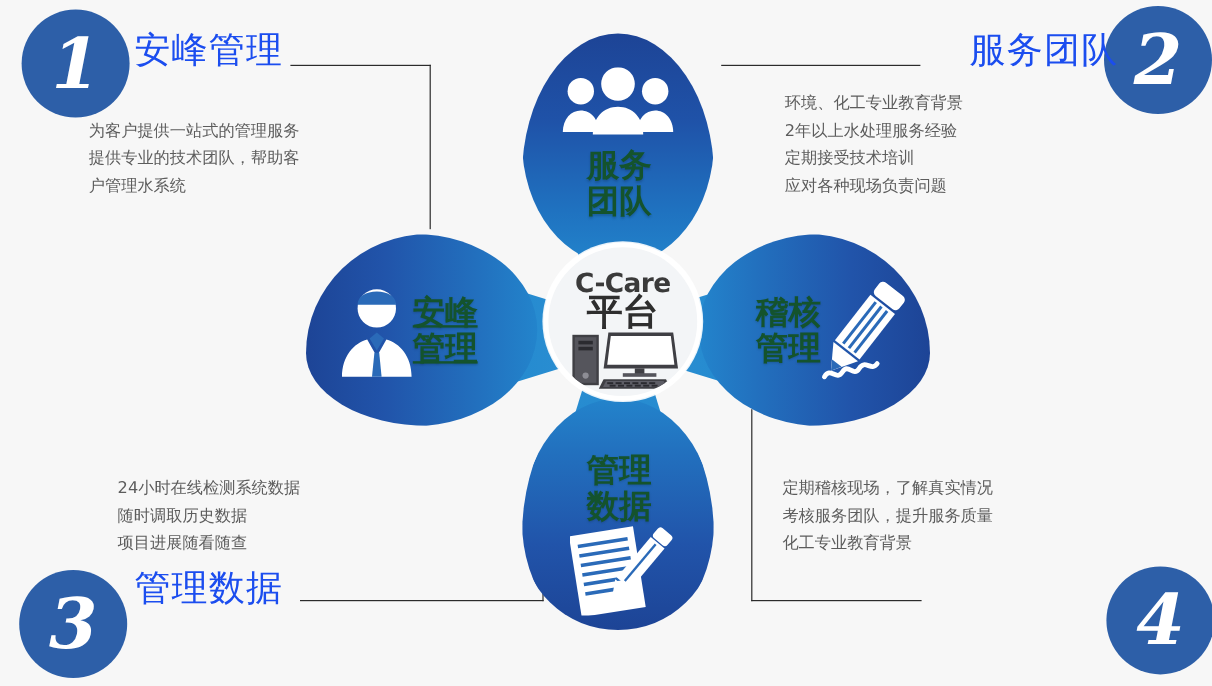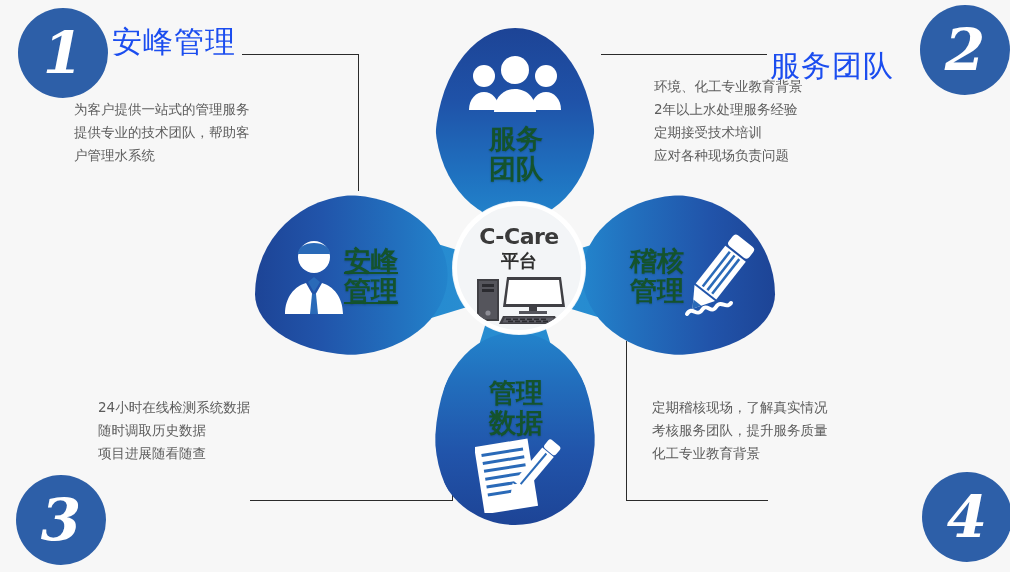--- a/index.html
+++ b/index.html
@@ -32,21 +32,21 @@
   
   .sec-title{
     position:absolute;
     color:#1b4def;
     font-weight:normal;
     font-size:30px;
     letter-spacing:1px;
     white-space:nowrap;
   }
   #title1{left:112px;top:22px;}
-  #title2{left:770px;top:22px;margin-top:24px;}
+  #title2{left:808px;top:22px;}
   #title3{left:112px;top:470px;}
   #title4{left:772px;top:470px;}
 
   
   .body-text{
     position:absolute;
     color:#5c5c5c;
     font-size:13.5px;
     line-height:23px;
     white-space:nowrap;
@@ -155,21 +155,21 @@
   #hub-title{
     color:#3a3a3a;
     font-size:22px;
     font-weight:bold;
     letter-spacing:-.5px;
     margin-top:20px;
     line-height:22px;
   }
   #hub-sub{
     color:#2e2e2e;
-    font-size:18px;
+    font-size:30px;
     font-weight:bold;
     line-height:24px;
     margin-top:1px;
   }
   #hub-pc{margin-top:2px;}
 </style>
 </head>
 <body>
 
 <div id="stage">
@@ -193,20 +193,21 @@
     </div>
   <div class="num-circle" id="num3">
       <span>3</span>
     </div>
   <div class="num-circle" id="num4">
       <span>4</span>
     </div>
 
   <div class="sec-title" id="title1">安峰管理</div>
   <div class="sec-title" id="title2">服务团队</div>
+  <div class="sec-title" id="title3">管理数据</div>
 
   <div class="body-text" id="text1">
     <div>为客户提供一站式的管理服务</div>
     <div>提供专业的技术团队，帮助客</div>
     <div>户管理水系统</div>
   </div>
   <div class="body-text" id="text2">
     <div>环境、化工专业教育背景</div>
     <div>2年以上水处理服务经验</div>
     <div>定期接受技术培训</div>

